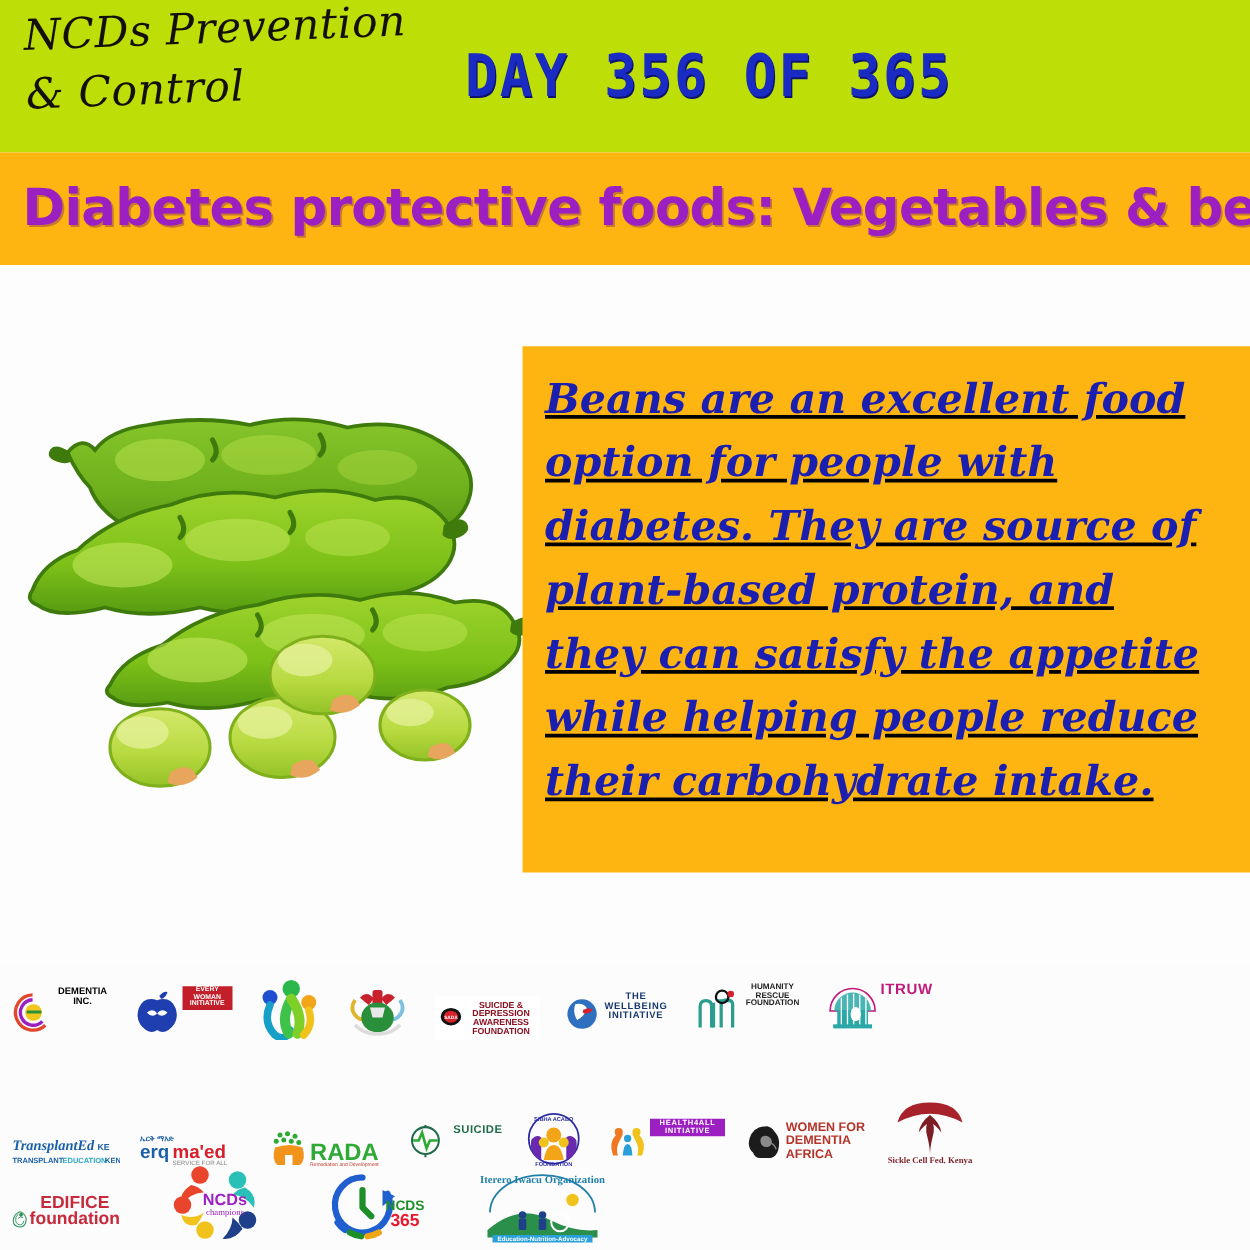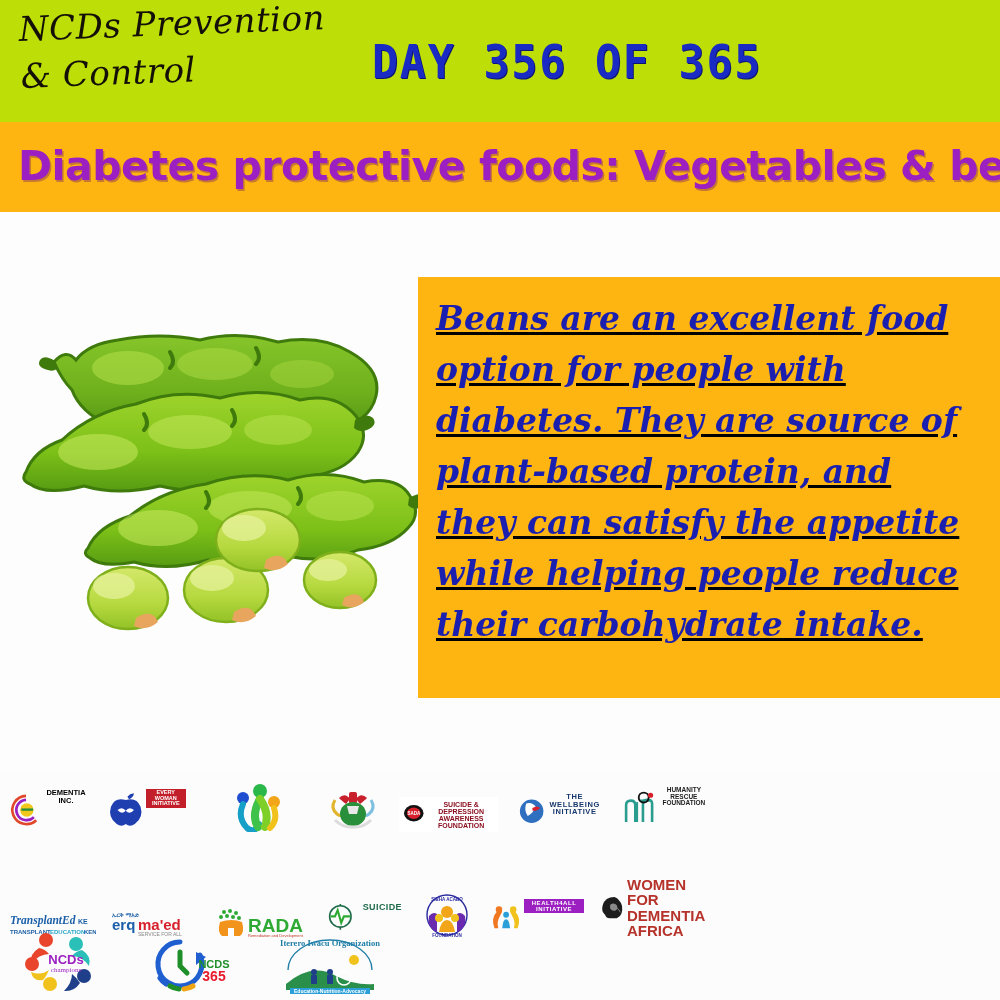--- a/index.html
+++ b/index.html
@@ -316,20 +316,38 @@
           <path d="M22 40 v-26" fill="none" stroke="#2a9d8f" stroke-width="3.4"></path>
           <path d="M30 40 v-24 q0 -5 6 -5 q6 0 6 5 v24" fill="none" stroke="#2a9d8f" stroke-width="3.4"></path>
           <path d="M26 12 h14" stroke="#2a9d8f" stroke-width="3"></path>
           <circle cx="31" cy="8" r="6.5" fill="none" stroke="#111" stroke-width="2.4"></circle>
           <circle cx="40" cy="5" r="3.4" fill="#d8202c"></circle>
         </svg>
         <div class="logo-caption" style="font-size:6.5px; color:#1c1c1c;">HUMANITY RESCUE
 FOUNDATION</div>
       </div>
 
+      <div class="logo-cell" style="width:86px;">
+        <svg class="logo-mark" width="54" height="48" viewBox="0 0 54 48">
+          <path d="M27 3 a22 22 0 0 1 22 22 h-44 a22 22 0 0 1 22 -22 Z" fill="none" stroke="#c0197a" stroke-width="1.6"></path>
+          <path d="M27 7 a18 18 0 0 1 18 18 h-36 a18 18 0 0 1 18 -18 Z" fill="#2aa8a8" opacity="0.85"></path>
+          <rect x="12" y="24" width="30" height="16" fill="#2aa8a8"></rect>
+          <g stroke="#fff" stroke-width="1.3">
+            <path d="M16 12 v28"></path>
+              <path d="M22 9 v31"></path>
+              <path d="M28 8 v32"></path>
+              <path d="M34 9 v31"></path>
+              <path d="M40 12 v28"></path>
+          </g>
+          <ellipse cx="30" cy="28" rx="5" ry="7" fill="#fff"></ellipse>
+          <path d="M30 22 q5 2 4 7" fill="#fff"></path>
+          <rect x="8" y="38" width="38" height="4" fill="#2aa8a8"></rect>
+        </svg>
+        <div class="logo-caption" style="font-size:12px; color:#c0197a; letter-spacing:0.5px;">ITRUW</div>
+      </div>
     </div>
 
     <div class="logo-row" style="left:8px; top:104px; width:700px; gap:14px;">
 
       <div class="logo-cell" style="width:92px;">
         <svg class="logo-mark" width="88" height="26" viewBox="0 0 88 26">
           <text x="2" y="12" font-size="11.5" font-style="italic" font-weight="bold" fill="#1b5fa8" font-family="Liberation Serif, serif">TransplantEd</text>
           <text x="70" y="12" font-size="7" font-weight="bold" fill="#1b5fa8" font-family="Liberation Sans, sans-serif">KE</text>
           <text x="2" y="22" font-size="6" font-weight="bold" fill="#1b5fa8" font-family="Liberation Sans, sans-serif">TRANSPLANT</text>
           <text x="42" y="22" font-size="6" font-weight="bold" fill="#2aa8c8" font-family="Liberation Sans, sans-serif">EDUCATION</text>
@@ -403,29 +421,49 @@
         <div class="logo-caption" style="font-size:6px; background:#9b1fc1; color:#fff; padding:1px 3px; letter-spacing:0.6px;">HEALTH4ALL INITIATIVE</div>
       </div>
 
       <div class="logo-cell" style="width:110px; flex-direction:row; align-items:center; gap:2px;">
         <svg class="logo-mark" width="46" height="42" viewBox="0 0 46 42">
           <path d="M28 4 q-16 0 -20 14 q-3 10 4 16 q2 6 8 6 h12 q6 -2 8 -8 q4 -14 -4 -22 q-3 -5 -8 -6 Z" fill="#1c1c1c"></path>
           <path d="M22 16 q6 -3 10 2 q3 6 -2 9 q-6 2 -9 -3 q-2 -5 1 -8 Z" fill="#8a8a8a"></path>
           <path d="M30 22 q6 2 8 8" stroke="#8a8a8a" stroke-width="1.6" fill="none"></path>
         </svg>
         <div style="display:flex; flex-direction:column; align-items:flex-start;">
-          <div class="logo-caption" style="font-size:15px; color:#b5332a; text-align:left;">WOMEN FOR
+          <div class="logo-caption" style="font-size:10px; color:#b5332a; text-align:left;">WOMEN FOR
 DEMENTIA AFRICA</div>
         </div>
       </div>
 
+      <div class="logo-cell" style="width:92px;">
+        <svg class="logo-mark" width="72" height="58" viewBox="0 0 72 58">
+          <path d="M36 6 q-22 0 -26 16 q13 -7 26 -7 q13 0 26 7 q-4 -16 -26 -16 Z" fill="#a8222c"></path>
+          <path d="M36 16 q-5 10 -2 18 q2 8 2 14 q0 -6 2 -14 q3 -8 -2 -18 Z" fill="#7d1e25"></path>
+          <path d="M36 16 q-8 6 -9 14 q4 -6 9 -8 Z" fill="#7d1e25"></path>
+          <path d="M36 16 q8 6 9 14 q-4 -6 -9 -8 Z" fill="#7d1e25"></path>
+          <text x="36" y="54" font-size="7" fill="#7d1e25" text-anchor="middle" font-family="Liberation Serif, serif" font-weight="bold">Sickle Cell Fed. Kenya</text>
+        </svg>
+        <div class="logo-caption" style="font-size:0;">Sickle Cell Federation of Kenya</div>
+      </div>
     </div>
 
     <div class="logo-row" style="left:8px; top:158px; width:380px; gap:36px;">
 
+      <div class="logo-cell" style="width:88px;">
+        <svg class="logo-mark" width="48" height="42" viewBox="0 0 48 42">
+          <path d="M24 4 q-14 6 -16 20 q-1 12 10 16 q14 4 20 -8 q5 -14 -6 -24 q-4 -4 -8 -4 Z" fill="none" stroke="#2a8f5a" stroke-width="2.6"></path>
+          <path d="M20 10 q-8 6 -6 16 q2 10 12 10 q8 -2 8 -10" fill="none" stroke="#2a8f5a" stroke-width="2.2"></path>
+          <circle cx="27" cy="11" r="4.5" fill="#2a8f5a"></circle>
+          <path d="M20 20 q6 -6 12 -2" fill="none" stroke="#2a8f5a" stroke-width="2.2"></path>
+        </svg>
+        <div class="logo-caption" style="font-size:14px; color:#c62b3c; line-height:0.95;">EDIFICE
+foundation</div>
+      </div>
 
       <div class="logo-cell" style="width:96px;">
         <svg class="logo-mark" width="86" height="66" viewBox="0 0 86 66">
           <g>
             <circle cx="28" cy="10" r="7" fill="#e8452c"></circle>
             <path d="M21 18 q-10 6 -8 16 q8 -10 18 -10 q-4 -5 -10 -6 Z" fill="#e8452c"></path>
             <circle cx="58" cy="14" r="7" fill="#2ac0b8"></circle>
             <path d="M64 20 q10 6 7 16 q-7 -10 -17 -10 q4 -5 10 -6 Z" fill="#2ac0b8"></path>
             <circle cx="66" cy="46" r="7" fill="#1f3f8a"></circle>
             <path d="M62 53 q-6 9 -16 8 q8 -8 8 -17 q5 4 8 9 Z" fill="#1f3f8a"></path>

